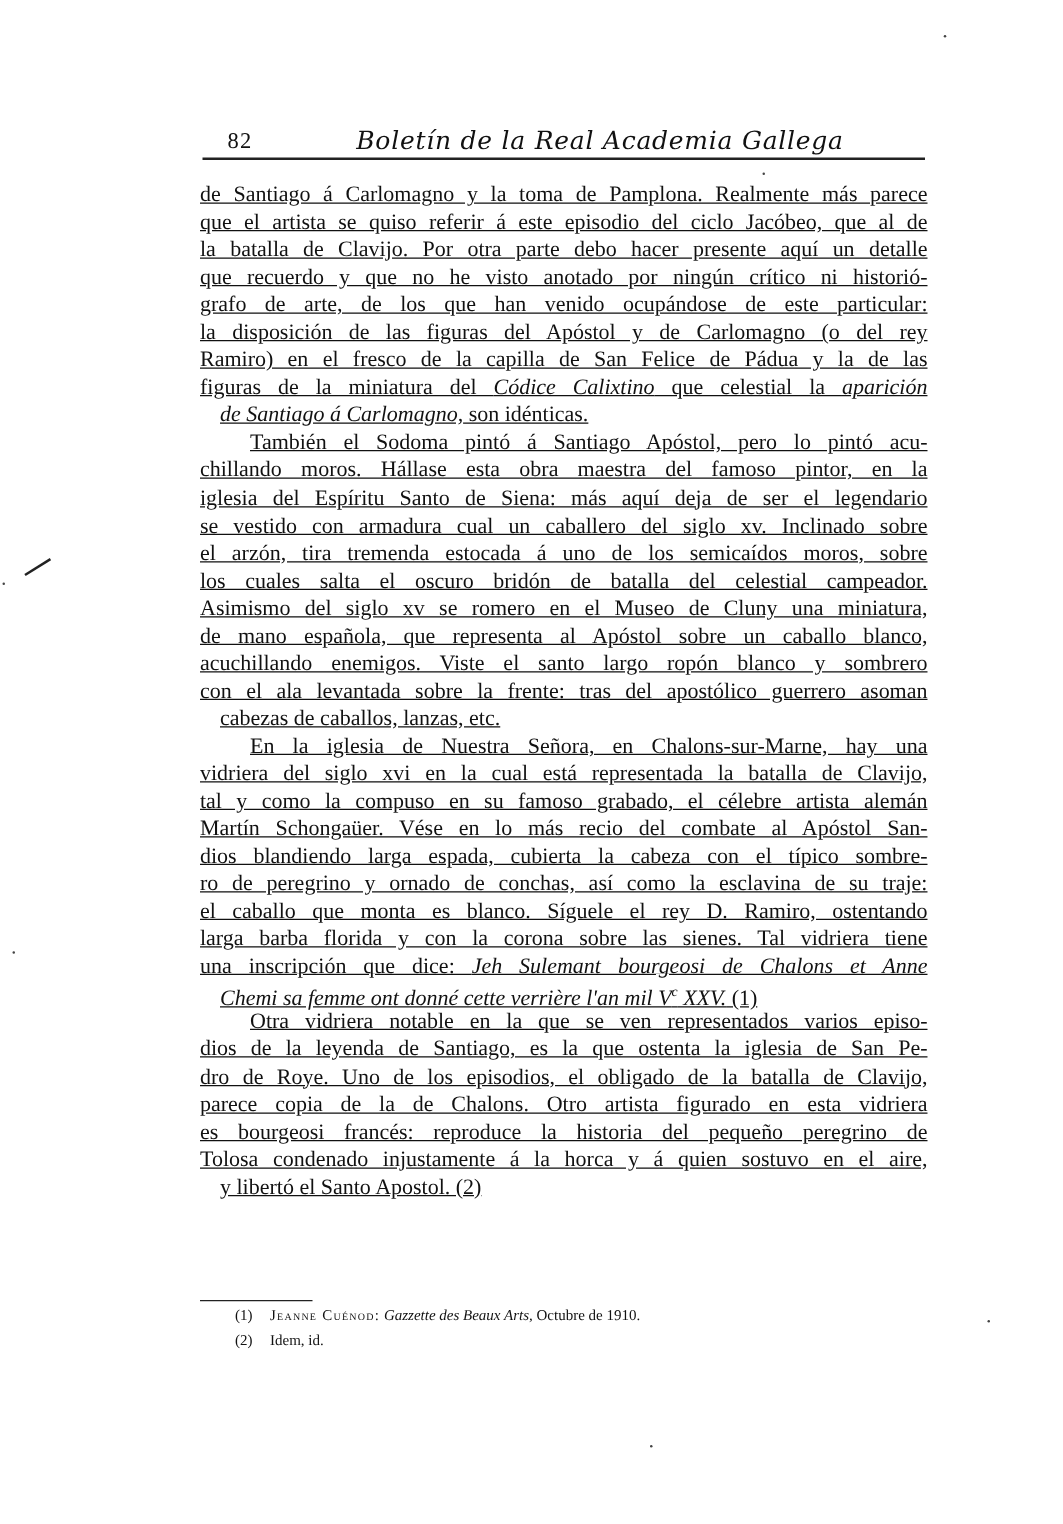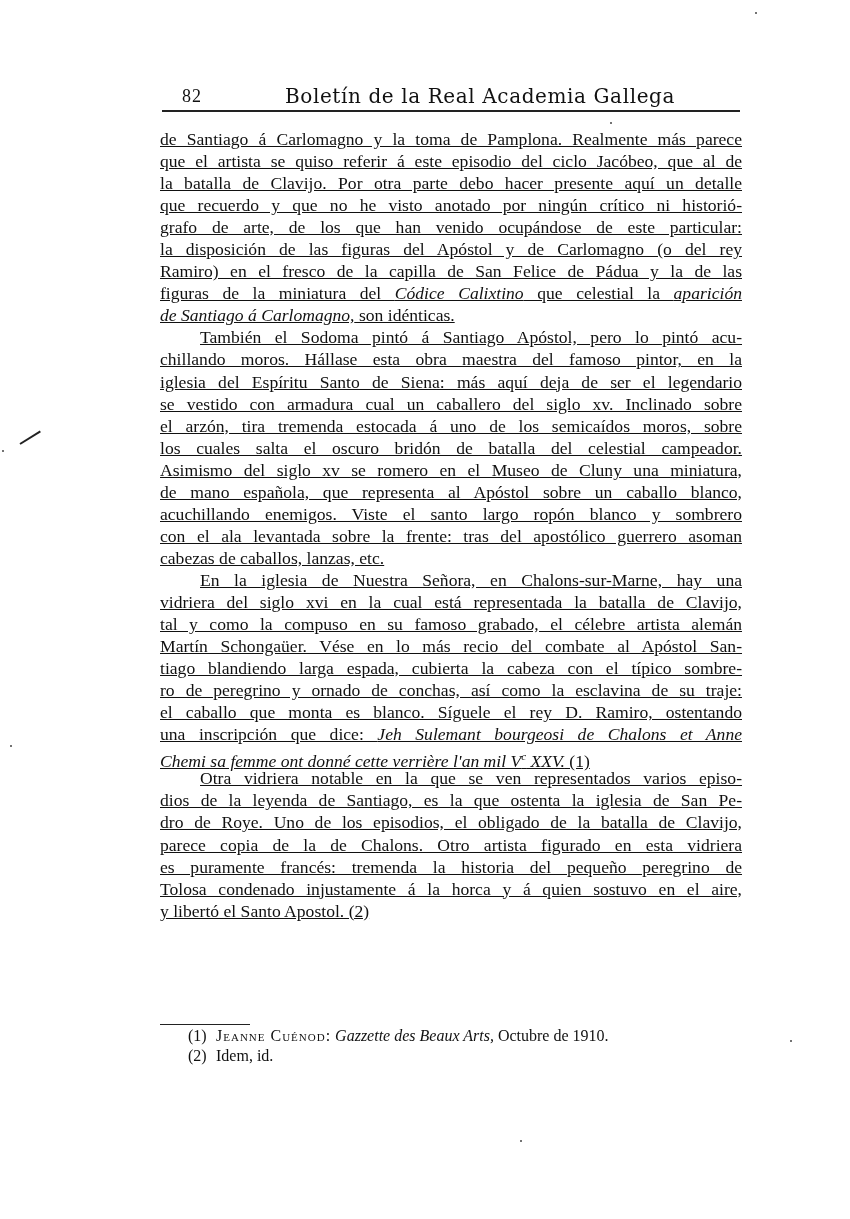--- a/index.html
+++ b/index.html
@@ -1,32 +1,32 @@
 <!DOCTYPE html>
 <html><head>
 <meta charset="utf-8">
 <style>
   html, body { margin: 0; padding: 0; background: #ffffff; }
   body { width: 850px; height: 1219px; position: relative; overflow: hidden;
          font-family: "Liberation Serif", "DejaVu Serif", serif; color: #111; }
-  .page { position: absolute; left: 0; top: 0; width: 850px; height: 1116px; }
+  .page { position: absolute; left: 0; top: 16px; width: 850px; height: 1116px; }
   .header { position: absolute; left: 182px; top: 80px; width: 558px; height: 30px; }
   .page-number { position: absolute; left: 0; top: 6px; font-size: 18px; letter-spacing: 1px; }
   .running-title { position: absolute; left: 103px; top: 4px; font-size: 20px;
-                   font-family: "DejaVu Serif", serif; letter-spacing: 0.6px; }
+                   font-family: "DejaVu Serif", serif; font-style: italic; letter-spacing: 0.6px; }
   .header-rule { position: absolute; left: 162px; top: 110px; width: 578px; height: 0;
                  border-top: 2px solid #222; }
   .body-text { position: absolute; left: 160px; top: 128px; width: 582px;
                font-size: 17.6px; line-height: 22.05px; text-align: justify; }
   .line { display: block; white-space: nowrap; text-align: justify; text-align-last: justify; height: 22.05px; overflow: visible; text-decoration: underline; }
-  .line.last { text-align-last: left; }
+  .line.last { text-align-last: left; margin-left: 16px; }
   .indent { padding-left: 40px; }
   .it { font-style: italic; }
   .footnote-rule { position: absolute; left: 160px; top: 1024px; width: 90px; border-top: 1.5px solid #222; }
-  .footnotes { position: absolute; left: 188px; top: 1026px; font-size: 16px; line-height: 20px; }
+  .footnotes { position: absolute; left: 188px; top: 1026px; font-size: 12px; line-height: 20px; }
   .fn-line { display: block; white-space: nowrap; }
   .fn-num { display: inline-block; width: 28px; }
   .sc { font-variant: small-caps; letter-spacing: 1px; }
   .margin-mark { position: absolute; left: 20px; top: 443px; width: 24px; height: 2px;
                  background: #222; transform: rotate(-32deg); transform-origin: left center; }
   .speck { position: absolute; width: 2px; height: 2px; background: #444; border-radius: 1px; }
 </style>
 </head>
 <body>
 
@@ -60,31 +60,32 @@
     <span class="line">Asimismo del siglo xv se romero en el Museo de Cluny una miniatura,</span>
     <span class="line">de mano española, que representa al Apóstol sobre un caballo blanco,</span>
     <span class="line">acuchillando enemigos. Viste el santo largo ropón blanco y sombrero</span>
     <span class="line">con el ala levantada sobre la frente: tras del apostólico guerrero asoman</span>
     <span class="line last">cabezas de caballos, lanzas, etc.</span>
 
     <span class="line indent">En la iglesia de Nuestra Señora, en Chalons-sur-Marne, hay una</span>
     <span class="line">vidriera del siglo xvi en la cual está representada la batalla de Clavijo,</span>
     <span class="line">tal y como la compuso en su famoso grabado, el célebre artista alemán</span>
     <span class="line">Martín Schongaüer. Vése en lo más recio del combate al Apóstol San-</span>
-    <span class="line">tiago blandiendo larga espada, cubierta la cabeza con el típico sombre-</span>
+    <span class="line">dios blandiendo larga espada, cubierta la cabeza con el típico sombre-</span>
     <span class="line">ro de peregrino y ornado de conchas, así como la esclavina de su traje:</span>
     <span class="line">el caballo que monta es blanco. Síguele el rey D. Ramiro, ostentando</span>
+    <span class="line">larga barba florida y con la corona sobre las sienes. Tal vidriera tiene</span>
     <span class="line"><span>una inscripción que dice: </span><span class="it">Jeh Sulemant bourgeosi de Chalons et Anne</span></span>
     <span class="line last"><span class="it">Chemi sa femme ont donné cette verrière l'an mil V</span><sup class="it" style="font-size:11px">c</sup><span class="it"> XXV.</span><span> (1)</span></span>
 
     <span class="line indent">Otra vidriera notable en la que se ven representados varios episo-</span>
     <span class="line">dios de la leyenda de Santiago, es la que ostenta la iglesia de San Pe-</span>
     <span class="line">dro de Roye. Uno de los episodios, el obligado de la batalla de Clavijo,</span>
     <span class="line">parece copia de la de Chalons. Otro artista figurado en esta vidriera</span>
-    <span class="line">es puramente francés: tremenda la historia del pequeño peregrino de</span>
+    <span class="line">es bourgeosi francés: reproduce la historia del pequeño peregrino de</span>
     <span class="line">Tolosa condenado injustamente á la horca y á quien sostuvo en el aire,</span>
     <span class="line last">y libertó el Santo Apostol. (2)</span>
   </div>
 
   <div class="footnote-rule"></div>
   <div class="footnotes">
     <span class="fn-line"><span class="fn-num">(1)</span><span class="sc">Jeanne Cuénod:</span> <span class="it">Gazzette des Beaux Arts,</span><span> Octubre de 1910.</span></span>
     <span class="fn-line"><span class="fn-num">(2)</span><span>Idem, id.</span></span>
   </div>
 

